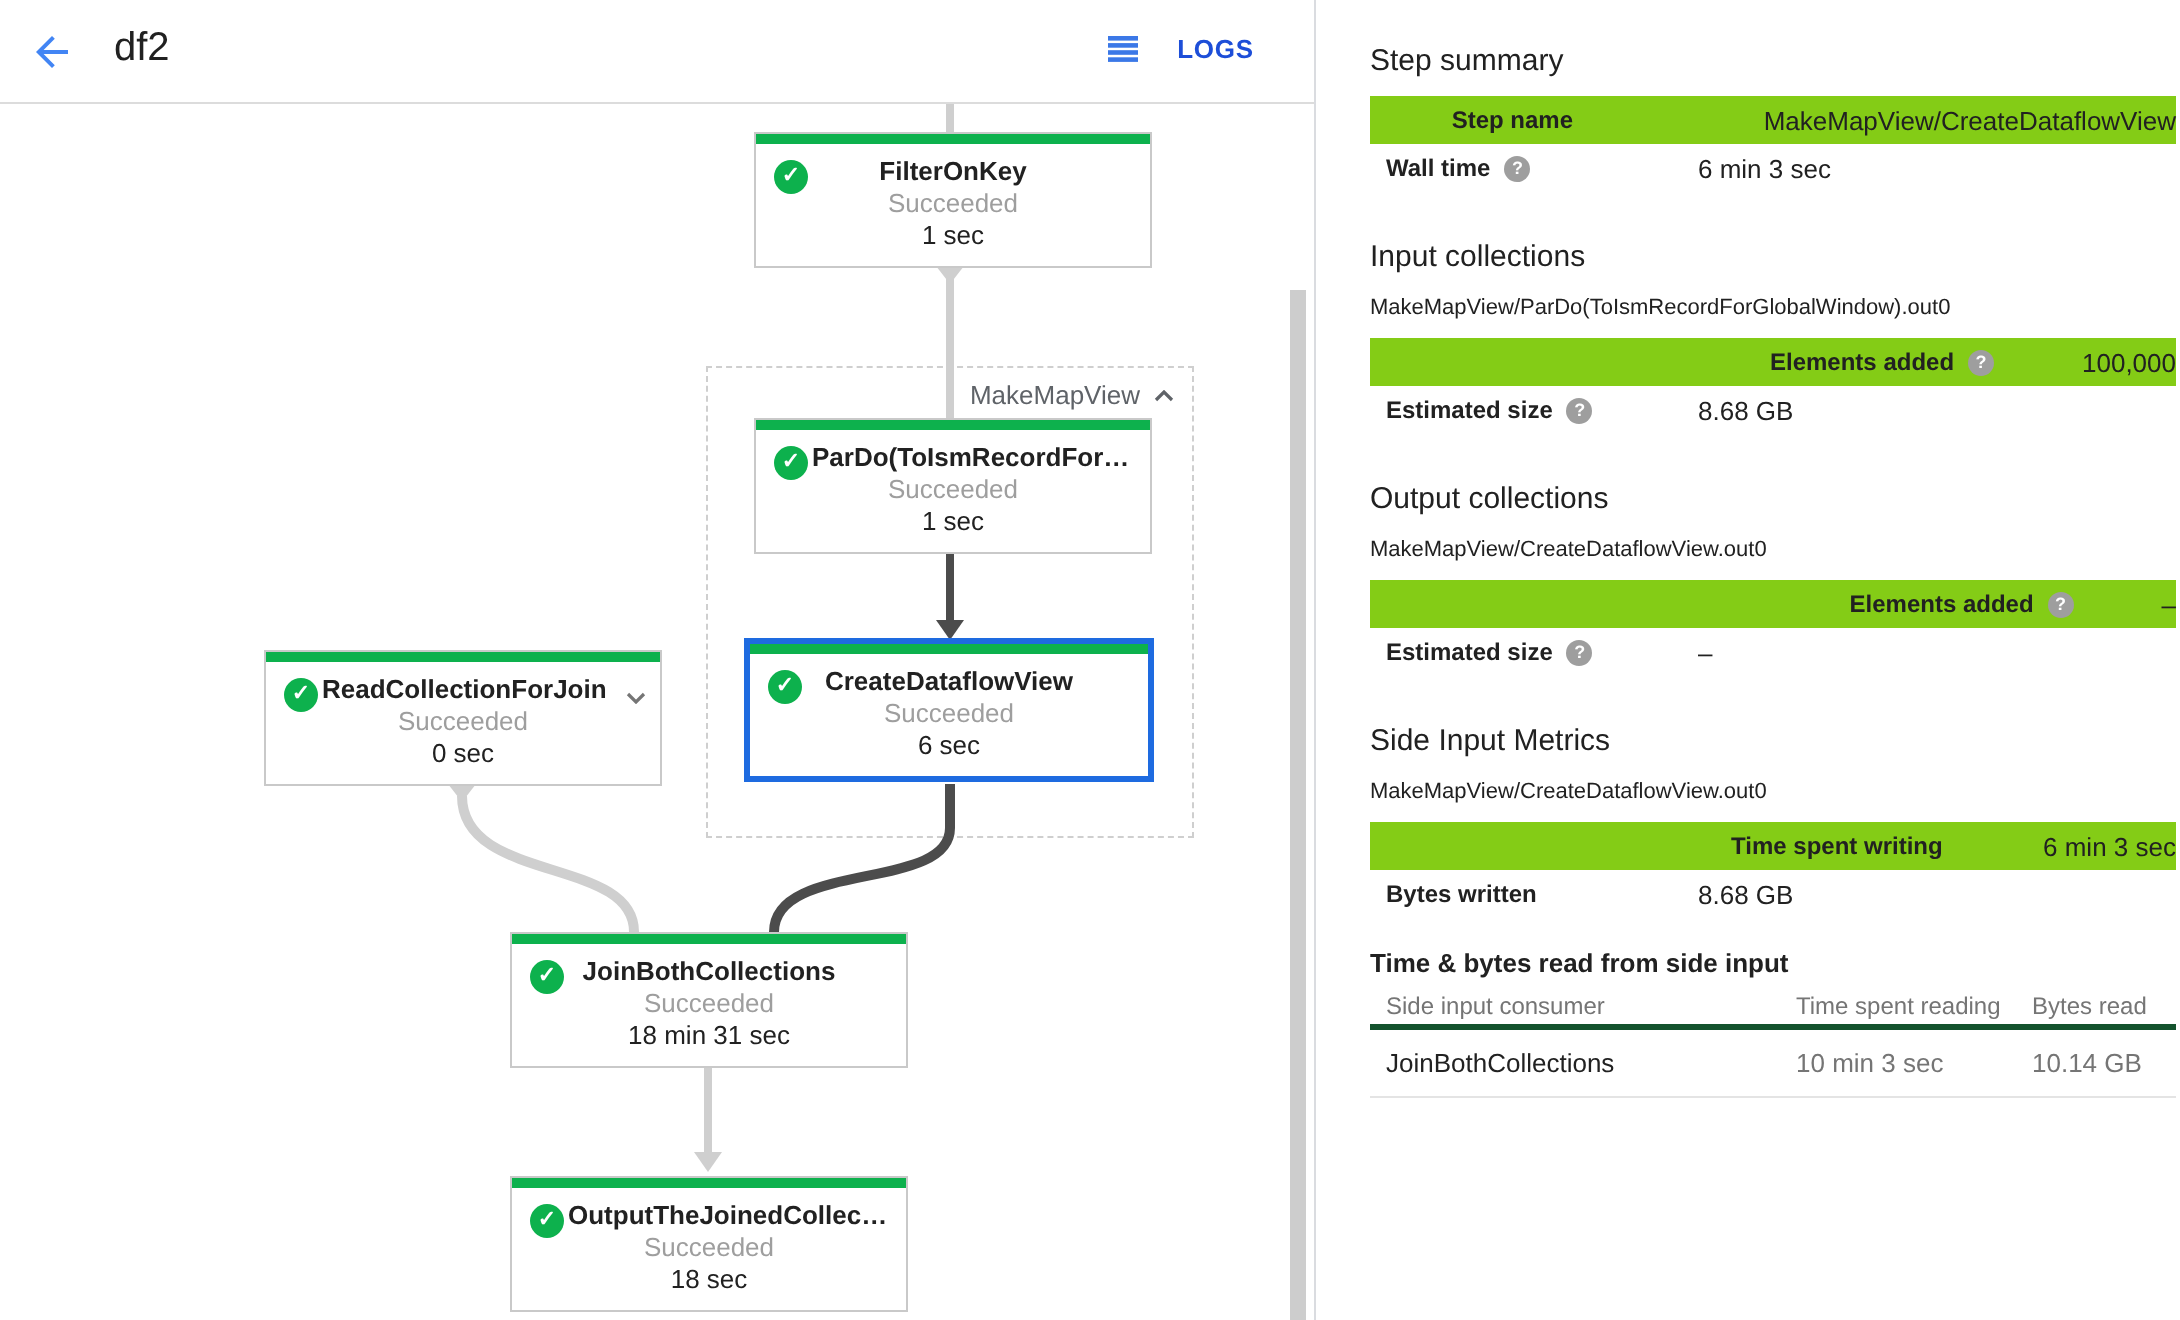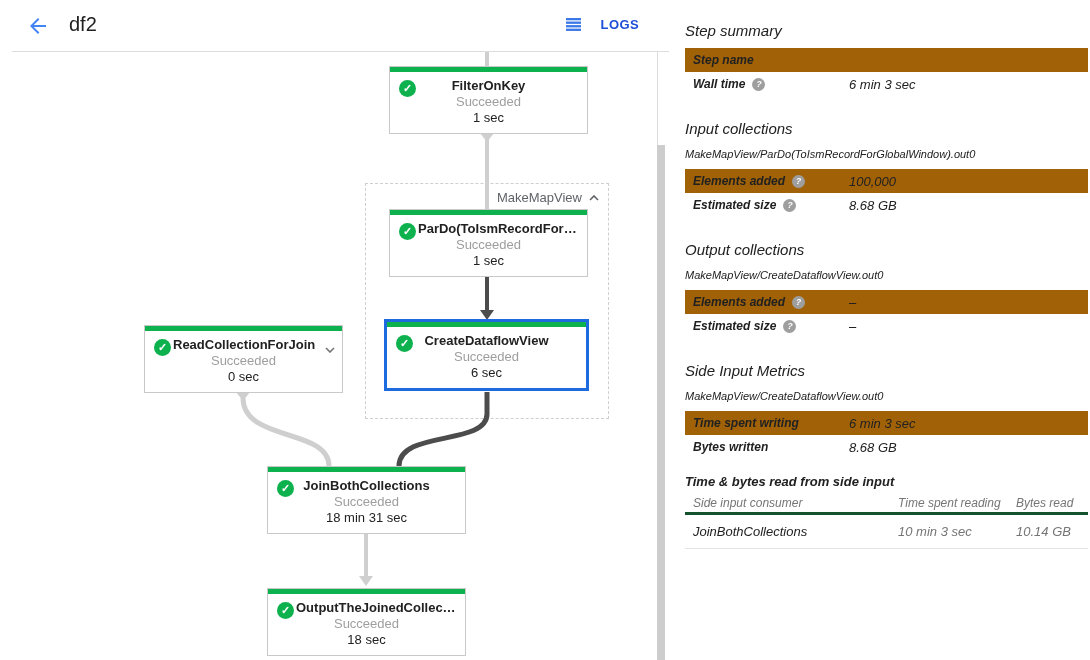--- a/index.html
+++ b/index.html
@@ -1,21 +1,21 @@
 <!DOCTYPE html>
 <html><head>
 <meta charset="utf-8">
 <style>
   * { box-sizing: border-box; margin: 0; padding: 0; }
   html,body { width:1090px; height:660px; }
   body { font-family: "Liberation Sans", sans-serif; background:#fff; color:#212121; }
   .app { position:relative; width:1090px; height:660px; overflow:hidden; background:#fff; }
 
   
-  .left { position:absolute; left:12px; top:0; width:657px; height:660px; }
+  .left { position:absolute; left:0; top:0; width:657px; height:660px; }
   .left-header { position:absolute; left:0; top:0; width:657px; height:52px; border-bottom:1px solid #dcdcdc; background:#fff; z-index:5; }
   .back-btn { position:absolute; left:14px; top:14px; width:24px; height:24px; cursor:pointer; }
   .job-title { position:absolute; left:57px; top:13px; font-size:20px; color:#212121; }
   .logs-btn { position:absolute; right:30px; top:17px; display:flex; align-items:center; gap:20px; color:#1d4ed8; font-size:13px; font-weight:bold; letter-spacing:.4px; cursor:pointer; }
 
   .graph { position:absolute; left:0; top:52px; width:657px; height:608px; }
   .group-box { position:absolute; left:353px; top:131px; width:244px; height:236px; border:1px dashed #cfcfcf; z-index:1; }
   .group-label { position:absolute; top:6px; right:9px; display:flex; align-items:center; gap:7px; font-size:13px; color:#5f6368; cursor:pointer; }
   svg.edges { position:absolute; left:0; top:0; z-index:2; pointer-events:none; }
 
@@ -35,30 +35,30 @@
   #node-join   { left:255px; top:414px; }
   #node-output { left:255px; top:536px; }
 
   .vscroll-thumb { position:absolute; left:645px; top:93px; width:8px; height:515px; background:#cdcdcd; z-index:4; cursor:pointer; }
 
   
   .panel { position:absolute; left:657px; top:0; width:433px; height:660px; border-left:1px solid #dadce0; background:#fff; }
   .panel-header { position:relative; height:56px; }
   .close-btn { position:absolute; left:17px; top:17px; width:18px; height:18px; cursor:pointer; }
   .panel-title { position:absolute; left:57px; top:15px; font-size:18px; color:#212121; }
-  .panel-content { padding:0 2px 0 27px;font-style:italic; }
+  .panel-content { padding:0 2px 0 27px; }
 
   .sect { font-size:15px; font-weight:400; color:#212121; line-height:18px; }
   .sect.s1 { margin-top:22px; }
   .sect.s2 { margin-top:24px; }
   .collection { font-size:11px; color:#212121; margin-top:8px; line-height:16px; }
   .rows { margin-top:7px; }
   .rows.first { margin-top:8px; }
   .prow { display:flex; align-items:center; height:24px; padding-left:8px; font-size:12px; }
-  .prow.shaded { background:#a16207; }
+  .prow.shaded { background:#84cc16;justify-content:flex-end; }
   .plabel { width:156px; font-weight:bold; color:#212121; display:flex; align-items:center; }
   .pvalue { font-size:13px; color:#212121; }
   .help { width:13px; height:13px; border-radius:50%; background:#9e9e9e; color:#fff; font-size:9px; font-weight:bold; line-height:13px; text-align:center; margin-left:7px; display:inline-block; cursor:pointer; }
 
   .t-title { margin-top:15px; font-size:13px; font-weight:bold; color:#212121; }
   .t-head { display:flex; align-items:center; height:21px; margin-top:5px; padding-left:8px; color:#757575; font-size:12px; border-bottom:3px solid #14532d; }
   .t-row { display:flex; align-items:center; height:34px; padding-left:8px; font-size:13px; border-bottom:1px solid #e4e4e4; }
   .tc1 { width:205px; }
   .tc2 { width:118px; }
   .tc3 { flex:1; }
@@ -175,20 +175,21 @@
   <div class="panel">
 
     <div class="panel-content">
 
       <div class="sect s1">Step summary</div>
       <div class="rows first">
         <div class="prow shaded">
           <span class="plabel">
               <span>Step name</span>
             </span>
+          <span class="pvalue">MakeMapView/CreateDataflowView</span>
         </div>
         <div class="prow">
           <span class="plabel">
               <span>Wall time</span>
               <span class="help">?</span>
             </span>
           <span class="pvalue">6 min 3 sec</span>
         </div>
       </div>
 

